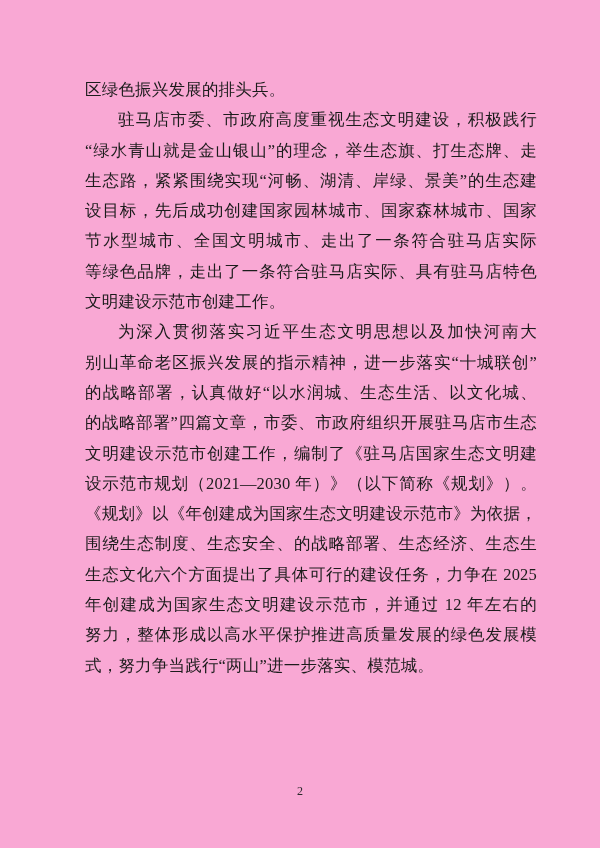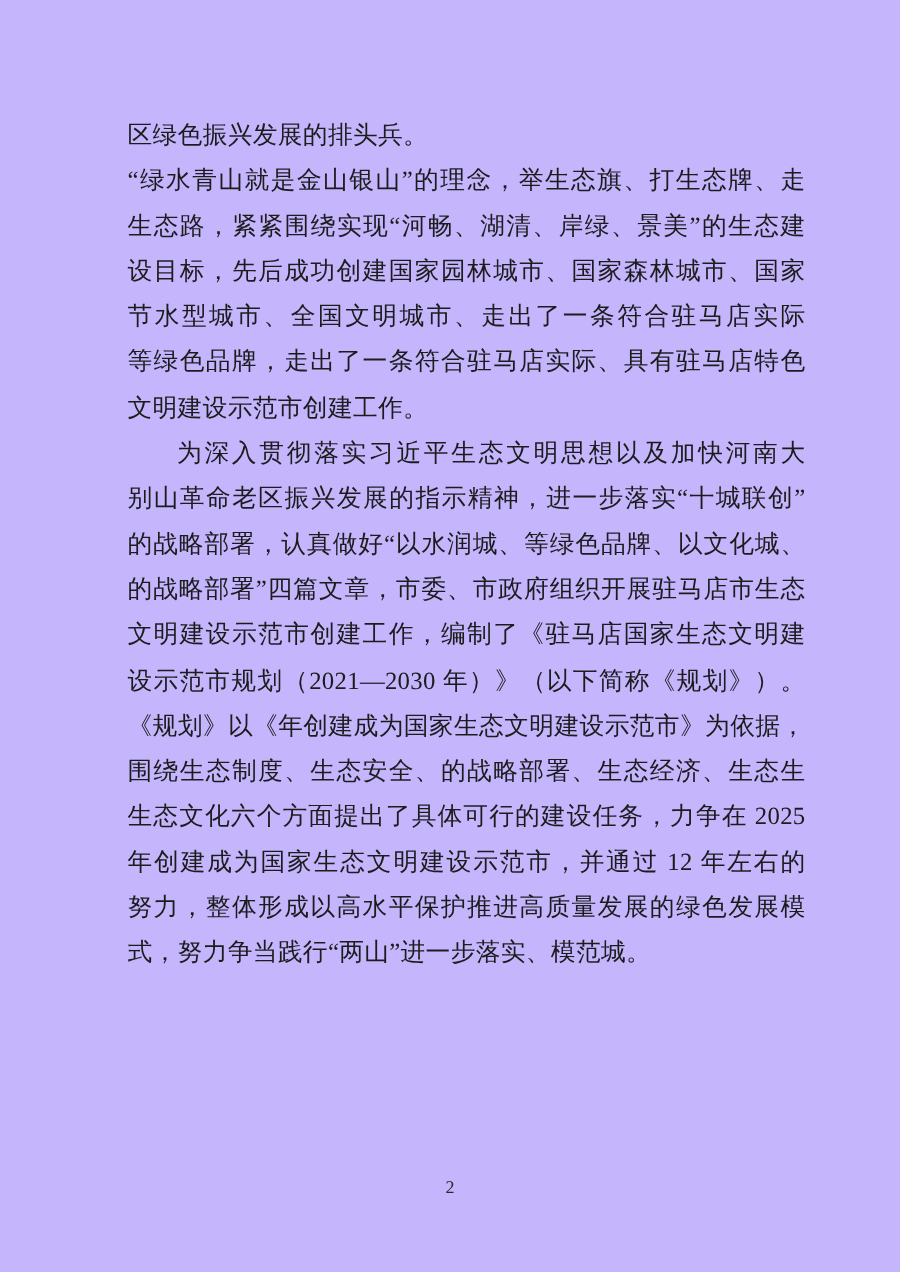--- a/index.html
+++ b/index.html
@@ -4,21 +4,21 @@
 <style>
   html, body {
     margin: 0;
     padding: 0;
     background: #ffffff;
   }
   .page {
     position: relative;
     width: 600px;
     height: 848px;
-    background: #c4b5fd;
+    background: #f9a8d4;
     overflow: hidden;
     font-family: "Liberation Serif", "DejaVu Serif", serif;
     color: #1c1c1c;
   }
   .text-block {
     position: absolute;
     left: 85px;
     top: 75px;
     width: 452px;
     font-size: 16.5px;
@@ -50,38 +50,39 @@
 </style>
 </head>
 <body>
 
 <div class="page">
 
   <div class="text-block">
 
       <div class="line para-end">区绿色振兴发展的排头兵。</div>
 
+      <div class="line indent">驻马店市委、市政府高度重视生态文明建设，积极践行</div>
 
       <div class="line">“绿水青山就是金山银山”的理念，举生态旗、打生态牌、走</div>
 
       <div class="line">生态路，紧紧围绕实现“河畅、湖清、岸绿、景美”的生态建</div>
 
       <div class="line">设目标，先后成功创建国家园林城市、国家森林城市、国家</div>
 
       <div class="line">节水型城市、全国文明城市、走出了一条符合驻马店实际</div>
 
       <div class="line">等绿色品牌，走出了一条符合驻马店实际、具有驻马店特色</div>
 
       <div class="line para-end">文明建设示范市创建工作。</div>
 
       <div class="line indent">为深入贯彻落实习近平生态文明思想以及加快河南大</div>
 
       <div class="line">别山革命老区振兴发展的指示精神，进一步落实“十城联创”</div>
 
-      <div class="line">的战略部署，认真做好“以水润城、等绿色品牌、以文化城、</div>
+      <div class="line">的战略部署，认真做好“以水润城、生态生活、以文化城、</div>
 
       <div class="line">的战略部署”四篇文章，市委、市政府组织开展驻马店市生态</div>
 
       <div class="line">文明建设示范市创建工作，编制了《驻马店国家生态文明建</div>
 
       <div class="line">设示范市规划（2021—2030 年）》（以下简称《规划》）。</div>
 
       <div class="line">《规划》以《年创建成为国家生态文明建设示范市》为依据，</div>
 
       <div class="line">围绕生态制度、生态安全、的战略部署、生态经济、生态生活、</div>

